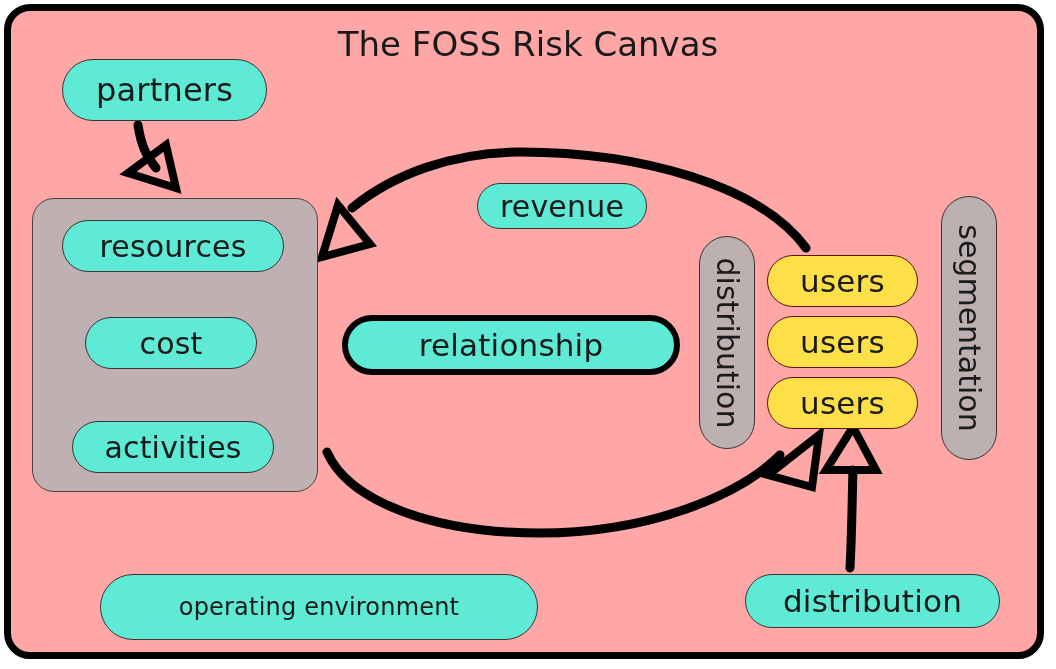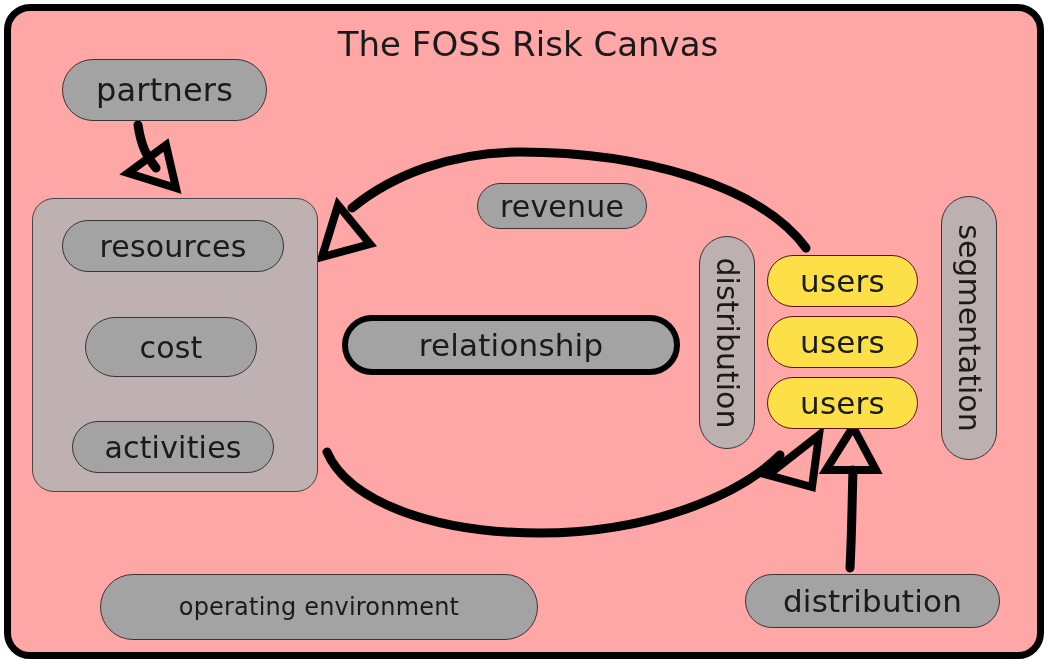--- a/index.html
+++ b/index.html
@@ -19,21 +19,21 @@
     border:7px solid #000000;
     border-radius:26px;
   }
   #svg-layer{
     position:absolute;left:0;top:0;width:1056px;height:669px;
     pointer-events:none;
   }
   .pill{
     position:absolute;
     box-sizing:border-box;
-    background:#a3a3a3;
+    background:#5eead4;
     border:1.5px solid #3a3535;
     border-radius:999px;
     display:flex;align-items:center;justify-content:center;
     color:#1a1a1a;
     white-space:nowrap;
     letter-spacing:0.2px;
   }
   .pill.red{
     background:#fde047;
     border:1.5px solid #5a1414;
@@ -69,21 +69,21 @@
     position:absolute;
     left:0;top:24px;width:1056px;
     text-align:center;
     font-size:34px;
     color:#1a1a1a;
   }
   
   #pill-partners{left:62px;top:59px;width:205px;height:62px;font-size:32px;}
   #group-resources{left:32px;top:198px;width:286px;height:294px;}
   #pill-resources{left:62px;top:220px;width:222px;height:52px;font-size:30px;}
-  #pill-cost{left:85px;top:317px;width:172px;height:60px;font-size:30px;}
+  #pill-cost{left:85px;top:317px;width:172px;height:52px;font-size:30px;}
   #pill-activities{left:72px;top:421px;width:202px;height:52px;font-size:30px;}
   #pill-revenue{left:477px;top:183px;width:170px;height:46px;font-size:30px;}
   #pill-relationship{left:342px;top:315px;width:338px;height:60px;font-size:31px;}
   #pill-value{left:464px;top:468px;width:172px;height:46px;font-size:30px;}
   #pill-operating{left:100px;top:574px;width:438px;height:66px;font-size:24px;}
   #pill-competitors{left:745px;top:574px;width:255px;height:54px;font-size:31px;}
   #vpill-distribution{left:699px;top:236px;width:56px;height:213px;}
   #vpill-segmentation{left:941px;top:196px;width:56px;height:264px;}
   #pill-users-1{left:767px;top:255px;width:151px;height:52px;font-size:31px;}
   #pill-users-2{left:767px;top:316px;width:151px;height:52px;font-size:31px;}

